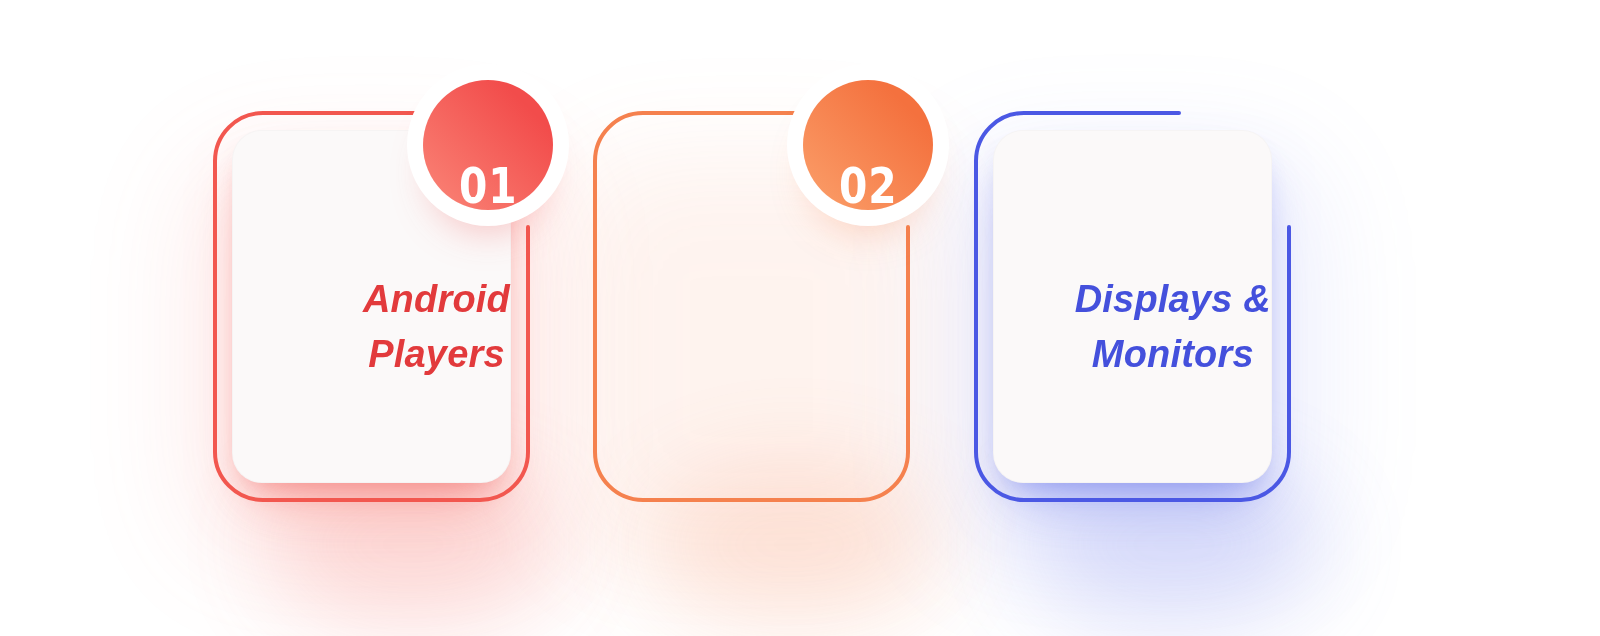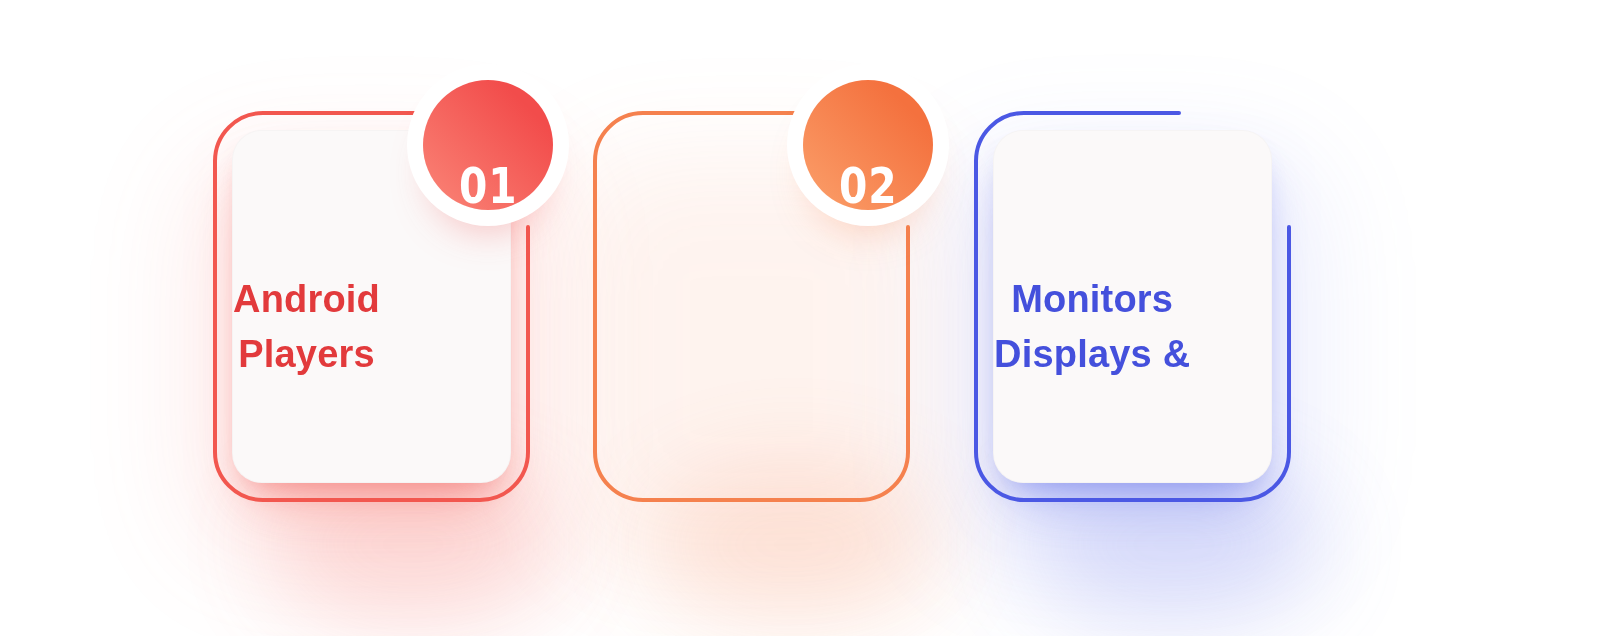--- a/index.html
+++ b/index.html
@@ -54,22 +54,23 @@
     position:absolute;
     inset:19px;
     background:#fbf9f9;
     border-radius:30px;
     border:1px solid rgba(0,0,0,0.02);
     box-shadow:
       0 14px 26px -14px var(--shadow),
       0 30px 55px -18px var(--glow);
     display:flex;
     align-items:center;
-    justify-content:flex-start;
+    justify-content:flex-end;
     z-index:1;
+    font-style:italic;
   }
   .title{
     margin-top:40px;
     text-align:center;
     color:var(--accent);
     font-size:38px;
     font-weight:700;
     line-height:55px;
     letter-spacing:.2px;
   }
@@ -133,19 +134,19 @@
   </div>
 
   <div class="card" style="left: 974px; --accent: #4450dc; --border: #4b58e4; --badge-from: #6875f0; --badge-to: #4a55dd; --glow: rgba(122,133,238,0.60); --shadow: rgba(92,102,230,0.38);">
     <div class="glow-wide"></div>
     <div class="glow-bottom"></div>
     <svg class="outline-svg" viewBox="0 0 317 391">
       <path d="M 315 116 L 315 341 A 48 48 0 0 1 267 389 L 50 389 A 48 48 0 0 1 2 341 L 2 50 A 48 48 0 0 1 50 2 L 205 2"></path>
     </svg>
     <div class="inner">
       <div class="title">
+        <span>Displays &amp;</span>
         <span>Monitors</span>
-        <span>Displays &amp;</span>
       </div>
     </div>
   </div>
 
 </div>
 
 </body></html>

